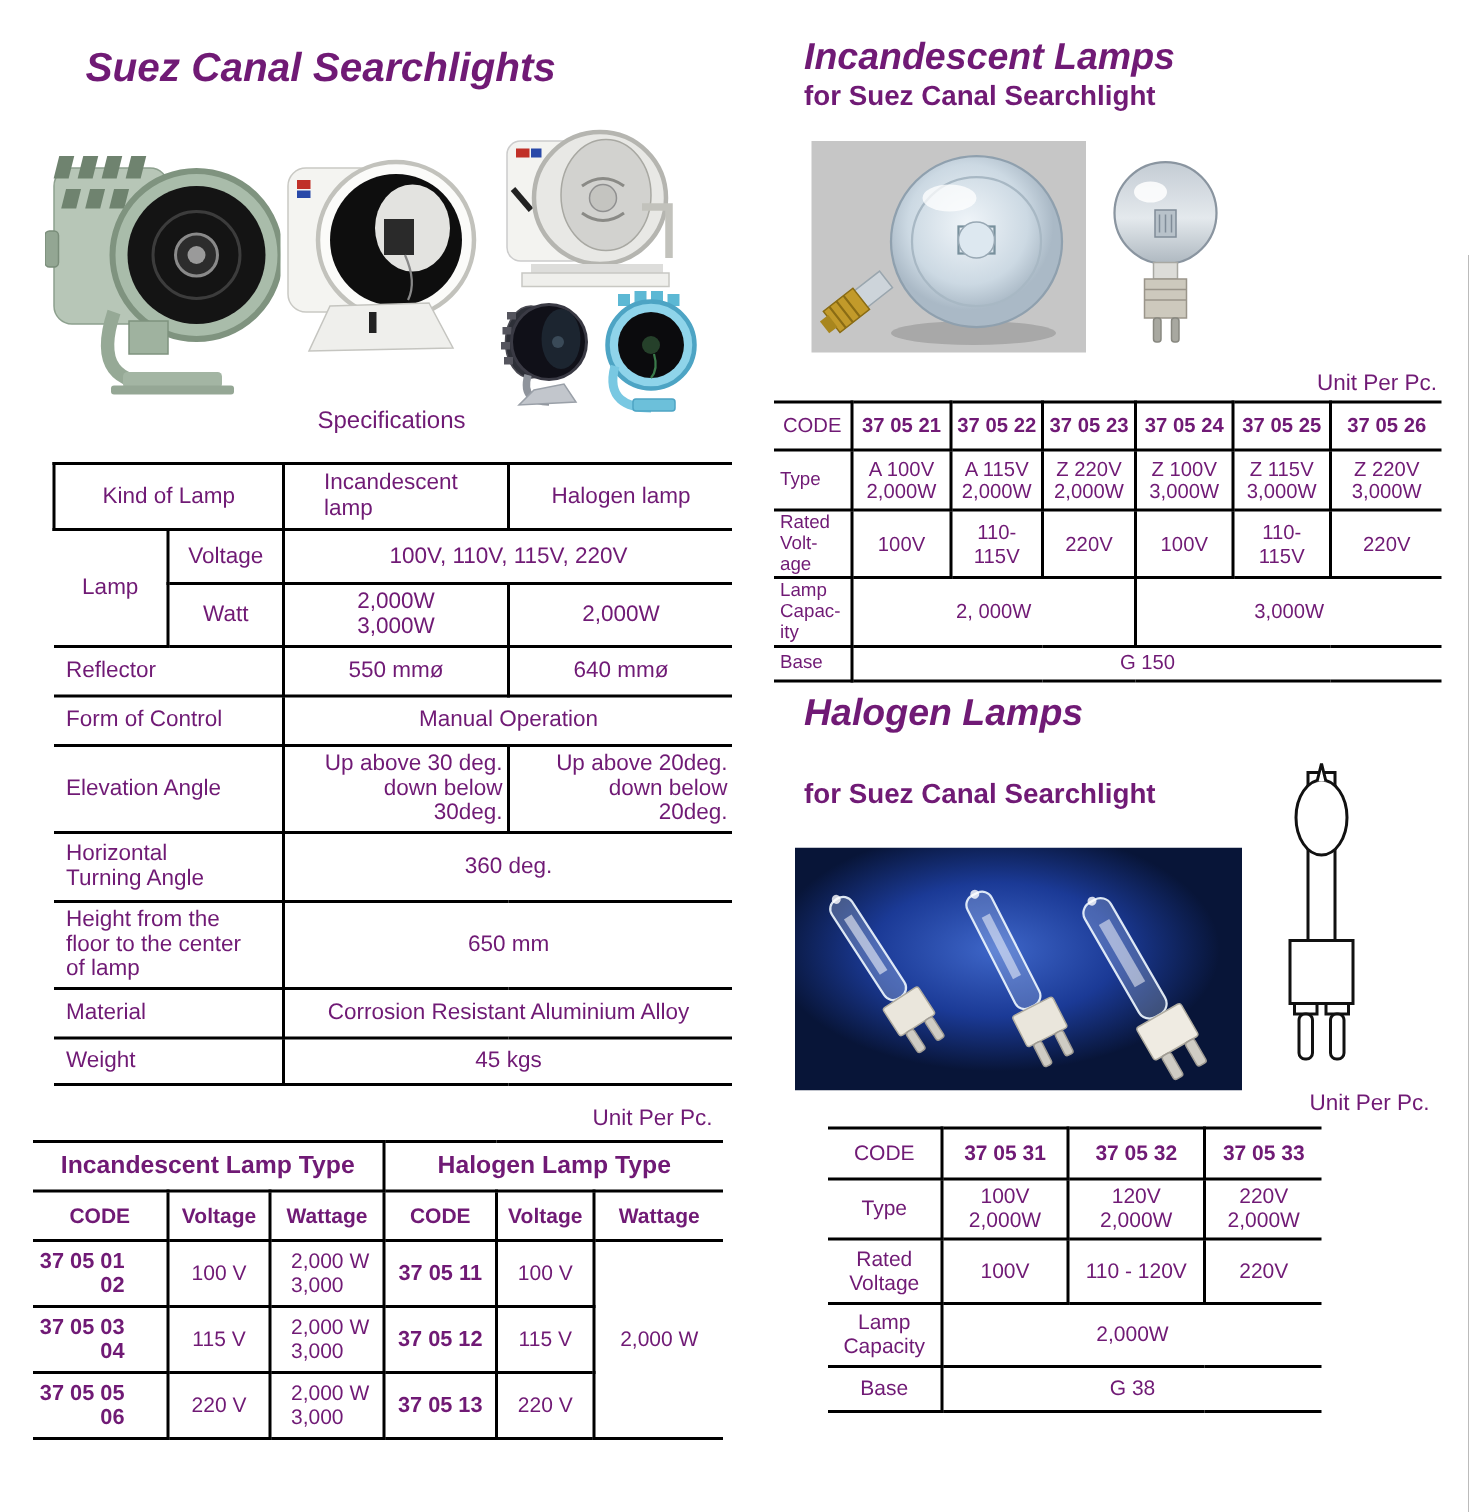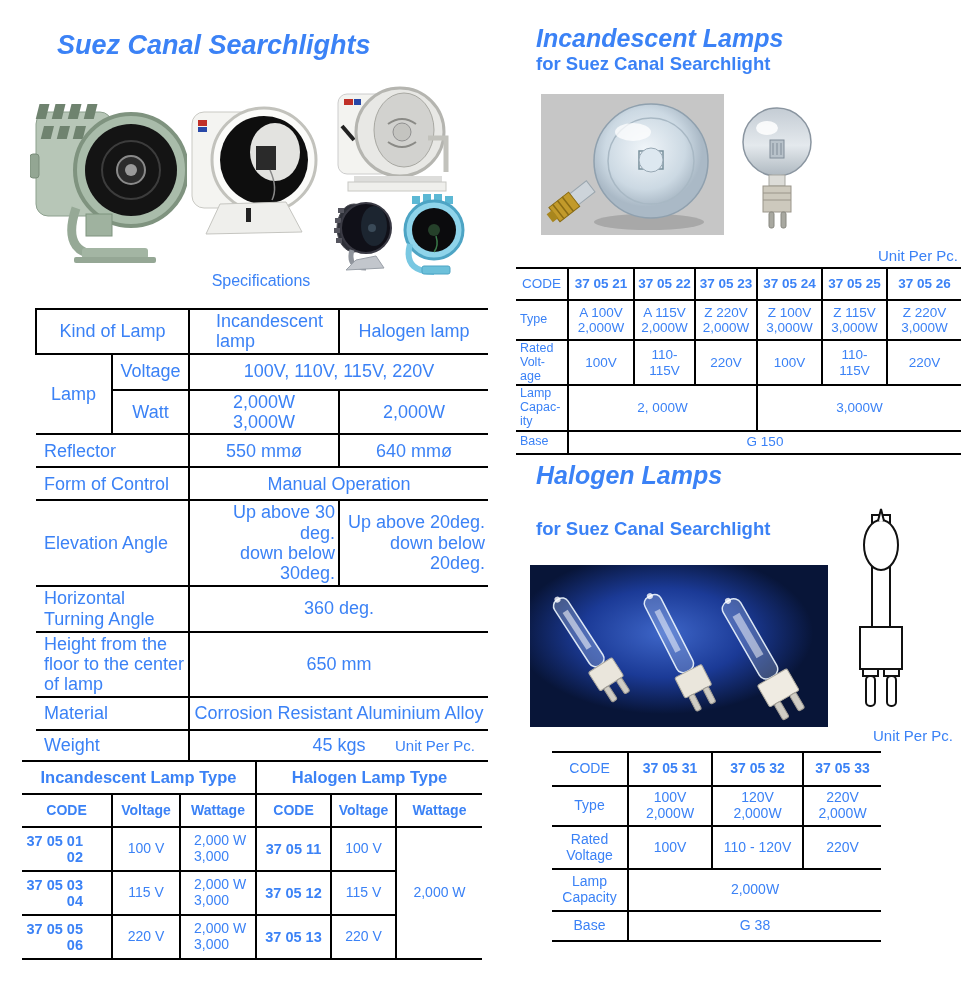--- a/index.html
+++ b/index.html
@@ -1,36 +1,36 @@
 <!DOCTYPE html>
 <html><head>
 <meta charset="utf-8">
 <style>
   html,body { margin:0; padding:0; background:#888; }
   .page {
     width:979px; height:1008px; position:relative; background:#fff;
-    font-family:"Liberation Sans", sans-serif; color:#3b82f6; overflow:hidden;
+    font-family:"Liberation Sans", sans-serif; color:#701a75; overflow:hidden;
     margin:0 auto;
   }
   .abs { position:absolute; }
   .title-xl { font-style:italic; font-weight:bold; font-size:27px; white-space:nowrap; }
   .title-lg { font-style:italic; font-weight:bold; font-size:25px; white-space:nowrap; }
   .title-sub { font-weight:bold; font-size:18.5px; white-space:nowrap; }
   .caption { font-size:16px; }
   .unit-note { font-size:15px; text-align:right; }
 
   table.tbl { border-collapse:collapse; table-layout:fixed; }
   table.tbl td {
     border:2px solid #000; padding:1px 3px; vertical-align:middle;
     text-align:center; white-space:pre-line; line-height:1.13;
   }
   .bl0 { border-left:none !important; }
   .br0 { border-right:none !important; }
 
-  .spec-table { font-size:18px; }
+  .spec-table { font-size:15px; }
   .spec-table td.lbl { text-align:left; padding-left:8px; }
   .spec-table td.pad28 { text-align:left; padding-left:26px; }
   .spec-table td.pad6 { text-align:right; padding-left:5px; }
 
   .type-table { font-size:14px; }
   .type-table td.grp { font-size:16.5px; font-weight:bold; }
   .type-table td.sub { font-weight:bold; }
   .type-table td.code2 { text-align:right; padding-right:28px; font-weight:bold; font-size:14.5px; }
   .type-table td.watt { text-align:left; padding-left:13px; }
   .type-table td.code1 { font-weight:bold; font-size:14.5px; }

